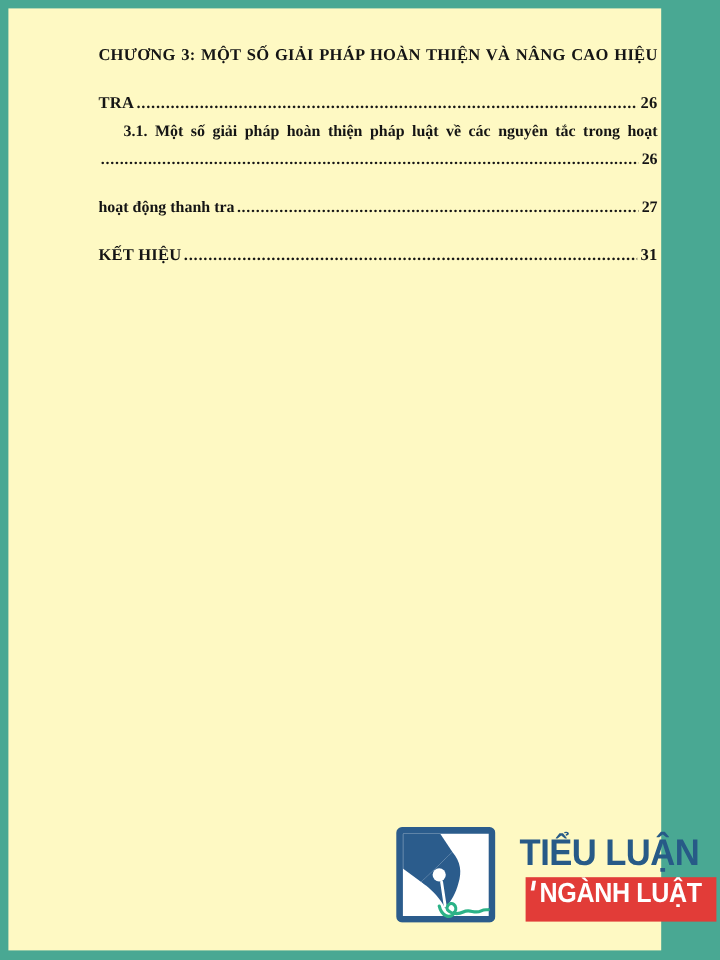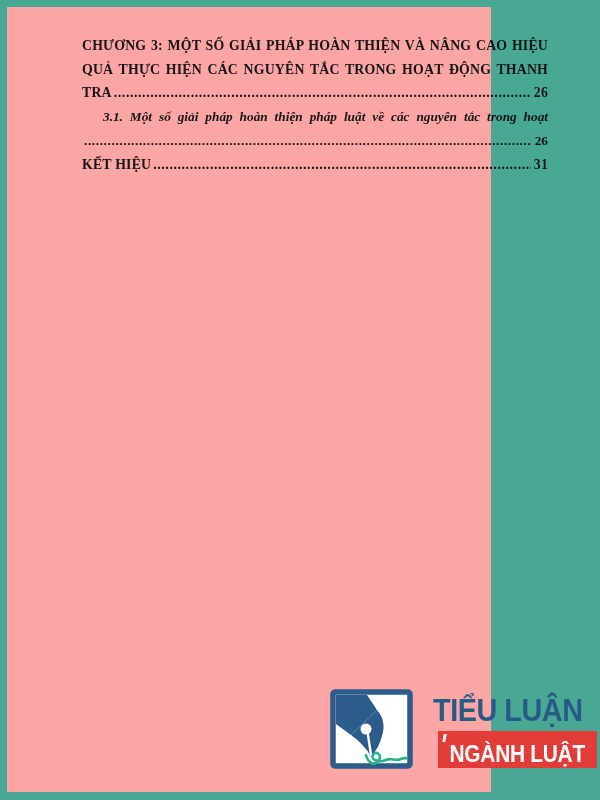--- a/index.html
+++ b/index.html
@@ -1,66 +1,70 @@
 <!DOCTYPE html>
 <html><head>
 <meta charset="utf-8">
 <style>
   html,body{margin:0;padding:0;}
   body{width:600px;height:800px;font-family:"Liberation Serif","DejaVu Serif",serif;}
   .canvas{position:relative;width:600px;height:800px;background:#49a893;overflow:hidden;}
-  .page{position:absolute;left:7px;top:7px;width:484px;height:785px;background:#fca5a5;}
+  .page{position:absolute;left:7px;top:7px;width:544px;height:785px;background:#fef9c3;}
 
   
   .toc{position:absolute;left:75px;top:27px;width:466px;color:#151515;font-weight:bold;}
   .row{line-height:23.7px;white-space:nowrap;}
   .row.head{font-size:13.8px;letter-spacing:0.2px;}
   .row.sub{font-size:13.3px;}
   .row.justify{white-space:normal;text-align:justify;text-align-last:justify;}
-  .row.indent{padding-left:21px;font-style:italic;}
+  .row.indent{padding-left:21px;}
   .row.leader{display:flex;align-items:baseline;}
-  .leader .txt{flex:none;}
+  .leader .txt{flex:none;margin-top:16px;}
   .leader .dots{flex:1 1 auto;overflow:hidden;white-space:nowrap;margin:0 3px 0 2px;}
   .leader .dots::after{content:"..................................................................................................................................................................................................";letter-spacing:0.6px;}
   .leader .pg{flex:none;}
 
   
   .logo{position:absolute;left:323px;top:675px;width:268px;height:88px;}
   .pen-box{position:absolute;left:0;top:7px;width:83px;height:80px;}
   .logo-title{position:absolute;left:103px;top:10px;width:166px;height:38px;
     font-family:"Liberation Sans","DejaVu Sans",sans-serif;font-weight:bold;
     font-size:31px;line-height:38px;color:#275a87;transform:scale(0.93,1);transform-origin:left center;
     letter-spacing:-0.5px;white-space:nowrap;}
   .logo-badge{position:absolute;left:108px;top:49px;width:159px;height:37px;background:#e23c38;
-    display:flex;align-items:flex-end;justify-content:center;}
+    display:flex;align-items:flex-start;justify-content:center;}
   .logo-badge::before{content:"";position:absolute;left:5px;top:3px;width:3px;height:8px;background:#ffffff;transform:skewX(-10deg);}
   .logo-badge span{font-family:"Liberation Sans","DejaVu Sans",sans-serif;font-weight:bold;
     font-size:22px;color:#ffffff;transform:scale(0.95,1.05);white-space:nowrap;letter-spacing:-0.3px;}
 </style>
 </head>
 <body>
 
 <div class="canvas">
   <div class="page">
 
     <div class="toc">
       <div class="row head justify">CHƯƠNG 3: MỘT SỐ GIẢI PHÁP HOÀN THIỆN VÀ NÂNG CAO HIỆU</div>
-      <div class="row head justify">QUẢ THỰC HIỆN CÁC NGUYÊN TẮC TRONG HOẠT ĐỘNG THANH</div>
       <div class="row head leader">
         <span class="txt">TRA</span>
         <span class="dots"></span>
         <span class="pg">26</span>
       </div>
 
       <div class="row sub indent justify">3.1. Một số giải pháp hoàn thiện pháp luật về các nguyên tắc trong hoạt</div>
       <div class="row sub leader">
         <span class="dots"></span>
         <span class="pg">26</span>
       </div>
 
+      <div class="row sub leader">
+        <span class="txt">hoạt động thanh tra</span>
+        <span class="dots"></span>
+        <span class="pg">27</span>
+      </div>
 
       <div class="row head leader">
         <span class="txt">KẾT HIỆU</span>
         <span class="dots"></span>
         <span class="pg">31</span>
       </div>
 
     </div>
 
     <div class="logo">

